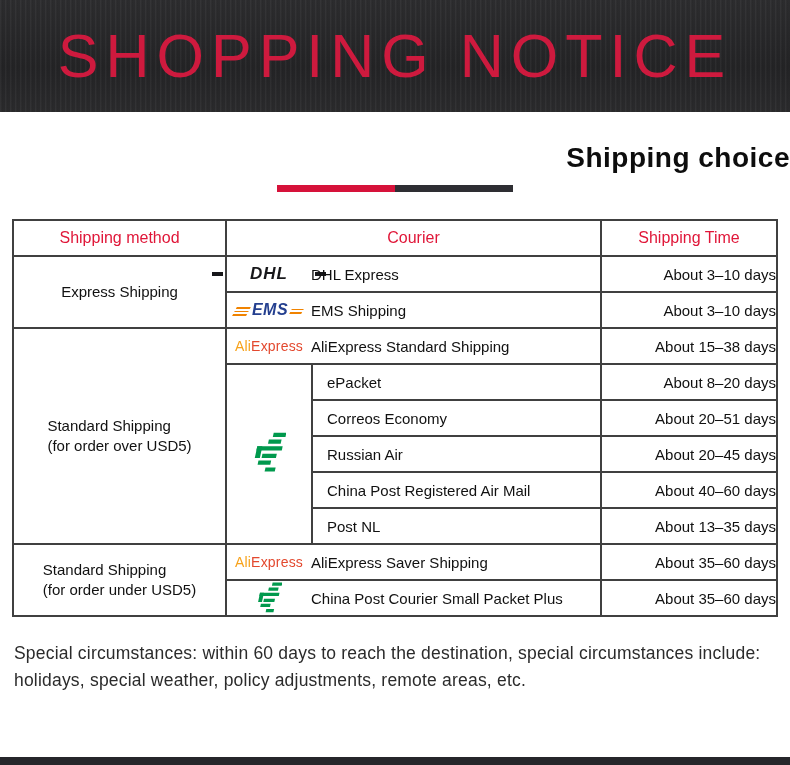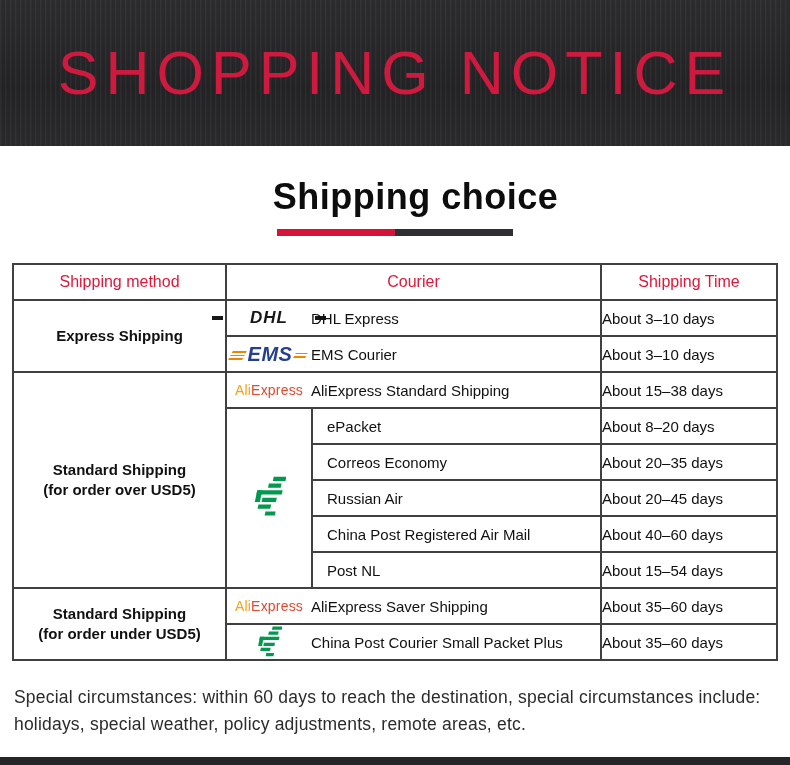--- a/index.html
+++ b/index.html
@@ -8,42 +8,42 @@
     position:relative;
     width:790px; height:765px;
     background:#ffffff;
     font-family:"Liberation Sans", sans-serif;
     color:#1a1a1a;
     overflow:hidden;
   }
 
   
   .banner {
-    height:146px;
+    height:112px;
     background-color:#28282a;
     background-image:
       repeating-linear-gradient(90deg,
         rgba(255,255,255,0.045) 0px, rgba(255,255,255,0.045) 1px,
         rgba(0,0,0,0.07) 2px, rgba(0,0,0,0.0) 3px, rgba(0,0,0,0.0) 5px),
       linear-gradient(180deg, #2c2c2e 0%, #232325 60%, #2a2a2c 100%);
     display:flex; align-items:center; justify-content:center;
   }
   .banner-title {
     font-size:61px;
     font-weight:300;
     letter-spacing:7px;
     color:#ce1a3e;
     white-space:nowrap;
   }
 
   
   .section-title {
     margin-top:30px;
-    text-align:center;
-    font-size:36px;
+    text-align:right;
+    font-size:28px;
     font-weight:600;
     color:#0d0d0d;
     letter-spacing:0.5px;
     padding-left:41px;
   }
   .title-underline {
     width:236px; height:7px;
     margin:11px auto 0;
     display:flex;
   }
@@ -64,44 +64,44 @@
     color:#111;
     background:#fff;
   }
   table.shipping th {
     color:#e01638;
     font-weight:400;
     font-size:16px;
     text-align:center;
   }
   td.method-cell { text-align:center; vertical-align:middle; }
-  td.method-cell .method-lines { display:inline-block; text-align:center; line-height:1.35;font-weight:bold; }
+  td.method-cell .method-lines { display:inline-block; text-align:left; line-height:1.35; }
   td.name-cell { padding-left:14px; text-align:left; }
-  td.time-cell { text-align:left; }
+  td.time-cell { text-align:right; }
   td.courier-full { text-align:left; }
   .courier-flex { display:flex; align-items:center; }
   .logo-box { width:84px; display:flex; align-items:center; justify-content:center; flex:0 0 84px; }
   td.logo-cell { text-align:center; vertical-align:middle; }
 
   
   .dhl-logo { display:inline-flex; align-items:center;gap:24px; }
   .dhl-dash { display:inline-block; width:11px; height:4px; background:#17171a; }
   .dhl-text {
     font-style:italic; font-weight:900; font-size:17px;
     letter-spacing:1px; color:#17171a; margin:0 3px;
   }
   .ems-logo { display:inline-flex; align-items:center; }
   .ems-stripes {
     display:inline-block; width:14px; height:11px;
     background:repeating-linear-gradient(0deg, #f08300 0 1.6px, transparent 1.6px 3.6px);
     transform:skewX(-28deg);
   }
   .ems-stripes.right { height:7px; width:12px; }
   .ems-text {
-    font-style:italic; font-weight:900; font-size:20px;
+    font-style:italic; font-weight:900; font-size:16px;
     color:#243f8f; margin:0 3px; letter-spacing:0.5px;
   }
   .ali-logo { display:inline-block; font-size:14px; font-weight:500; letter-spacing:0.2px; white-space:nowrap; }
   .ali-prefix { color:#f7a21b; }
   .ali-suffix { color:#e3492f; }
 
   
   .footer-note {
     margin:23px 14px 8px;
     font-size:17.5px;
@@ -165,21 +165,21 @@
   <tr>
     <td class="courier-full" colspan="2">
       <div class="courier-flex">
         <span class="logo-box">
           <span class="ems-logo">
             <span class="ems-stripes"></span>
                 <span class="ems-text">EMS</span>
                 <span class="ems-stripes right"></span>
           </span>
         </span>
-        <span>EMS Courier</span>
+        <span>EMS Shipping</span>
       </div>
     </td>
     <td class="time-cell">About 3–10 days</td>
   </tr>
 
   <tr>
     <td class="method-cell" rowspan="6">
       <span class="method-lines">
         <span>Standard Shipping</span><br>
         <span>(for order over USD5)</span>
@@ -207,33 +207,33 @@
           <rect x="7" y="35" width="15" height="5"></rect>
           <rect x="17" y="43" width="12" height="5"></rect>
         </g>
       </svg>
     </td>
     <td class="name-cell">ePacket</td>
     <td class="time-cell">About 8–20 days</td>
   </tr>
   <tr>
     <td class="name-cell">Correos Economy</td>
-    <td class="time-cell">About 20–35 days</td>
+    <td class="time-cell">About 20–51 days</td>
   </tr>
   <tr>
     <td class="name-cell">Russian Air</td>
     <td class="time-cell">About 20–45 days</td>
   </tr>
   <tr>
     <td class="name-cell">China Post Registered Air Mail</td>
     <td class="time-cell">About 40–60 days</td>
   </tr>
   <tr>
     <td class="name-cell">Post NL</td>
-    <td class="time-cell">About 15–54 days</td>
+    <td class="time-cell">About 13–35 days</td>
   </tr>
 
   <tr>
     <td class="method-cell" rowspan="2">
       <span class="method-lines">
         <span>Standard Shipping</span><br>
         <span>(for order under USD5)</span>
       </span>
     </td>
     <td class="courier-full" colspan="2">

